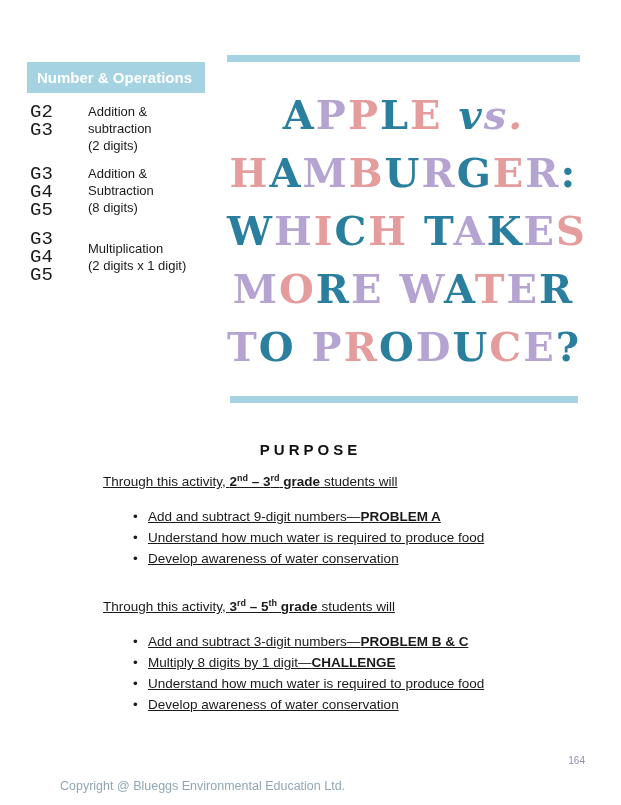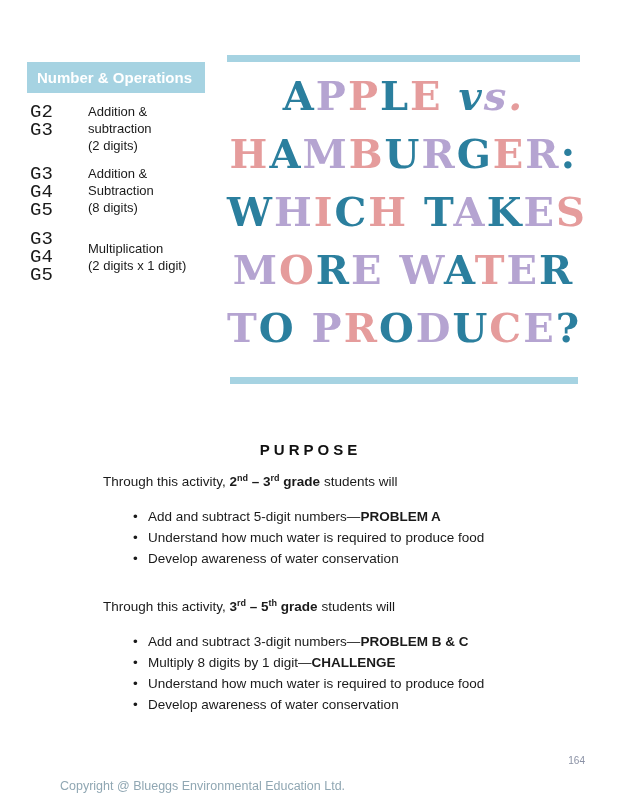--- a/index.html
+++ b/index.html
@@ -17,30 +17,30 @@
   .std-group{display:flex;margin-bottom:11px;align-items:flex-start;}
   .std-group.center{align-items:center;}
   .grades{width:58px;flex:none;}
   .grade{font-size:19px;line-height:18px;font-family:Liberation Mono, monospace;}
   .skill div{font-size:13px;line-height:17px;}
 
   
   .title-block{position:absolute;left:227px;top:55px;width:353px;text-align:center;}
   .bar{height:7px;}
   .bar.bottom{margin:20px 2px 0 3px;}
-  #title-lines{padding-top:5px;}
+  #title-lines{padding-top:24px;}
   .title-line{font-family:"DejaVu Serif",serif;font-weight:bold;font-size:40px;
               line-height:58px;letter-spacing:2px;white-space:nowrap;}
   .title-line .ital{font-style:italic;}
 
   
   .purpose-heading{position:absolute;left:0;top:441px;width:621px;text-align:center;
                    font-size:15px;font-weight:bold;letter-spacing:4px;color:#111111;}
   #sections{position:absolute;left:103px;top:473px;width:450px;}
-  .section{margin-bottom:29px;}
+  .section{margin-bottom:29px;text-decoration:underline;}
   .intro{font-size:13.5px;line-height:18px;margin-bottom:15px;}
   .bullet{font-size:13.5px;line-height:21px;padding-left:30px;}
   .marker{display:inline-block;width:15px;}
   sup{font-size:9px;line-height:0;}
 
   
   .page-number{position:absolute;right:36px;top:755px;font-size:10px;}
   .footer-left{position:absolute;left:60px;top:779px;font-size:12.5px;}
   .footer-right{position:absolute;left:434px;top:779px;font-size:12.5px;}
 </style>
@@ -99,21 +99,21 @@
         <div class="title-line"><span style="color: rgb(181, 164, 209);">T</span><span style="color: rgb(43, 127, 158);">O</span><span> </span><span style="color: rgb(181, 164, 209);">P</span><span style="color: rgb(229, 156, 156);">R</span><span style="color: rgb(43, 127, 158);">O</span><span style="color: rgb(181, 164, 209);">D</span><span style="color: rgb(43, 127, 158);">U</span><span style="color: rgb(229, 156, 156);">C</span><span style="color: rgb(181, 164, 209);">E</span><span style="color: rgb(43, 127, 158);">?</span></div>
       </div>
     <div class="bar bottom" style="background-color: rgb(166, 211, 226);"></div>
   </div>
 
   <div class="purpose-heading">PURPOSE</div>
 
   <div id="sections">
       <div class="section">
         <div class="intro"><span>Through this activity, </span><span style="font-weight: bold;">2</span><sup style="font-weight: bold;">nd</sup><span style="font-weight: bold;"> – </span><span style="font-weight: bold;">3</span><sup style="font-weight: bold;">rd</sup><span style="font-weight: bold;">  grade</span><span> students will</span></div>
-        <div class="bullet"><span class="marker">•</span><span>Add and subtract 5-digit numbers—</span><span style="font-weight: bold;">PROBLEM A</span></div>
+        <div class="bullet"><span class="marker">•</span><span>Add and subtract 9-digit numbers—</span><span style="font-weight: bold;">PROBLEM A</span></div>
         <div class="bullet"><span class="marker">•</span><span>Understand how much water is required to produce food</span></div>
         <div class="bullet"><span class="marker">•</span><span>Develop awareness of water conservation</span></div>
       </div>
       <div class="section">
         <div class="intro"><span>Through this activity, </span><span style="font-weight: bold;">3</span><sup style="font-weight: bold;">rd</sup><span style="font-weight: bold;"> – </span><span style="font-weight: bold;">5</span><sup style="font-weight: bold;">th</sup><span style="font-weight: bold;">  grade</span><span> students will</span></div>
         <div class="bullet"><span class="marker">•</span><span>Add and subtract  3-digit numbers—</span><span style="font-weight: bold;">PROBLEM B &amp; C</span></div>
         <div class="bullet"><span class="marker">•</span><span>Multiply 8 digits by 1 digit—</span><span style="font-weight: bold;">CHALLENGE</span></div>
         <div class="bullet"><span class="marker">•</span><span>Understand how much water is required to produce food</span></div>
         <div class="bullet"><span class="marker">•</span><span>Develop awareness of water conservation</span></div>
       </div>

